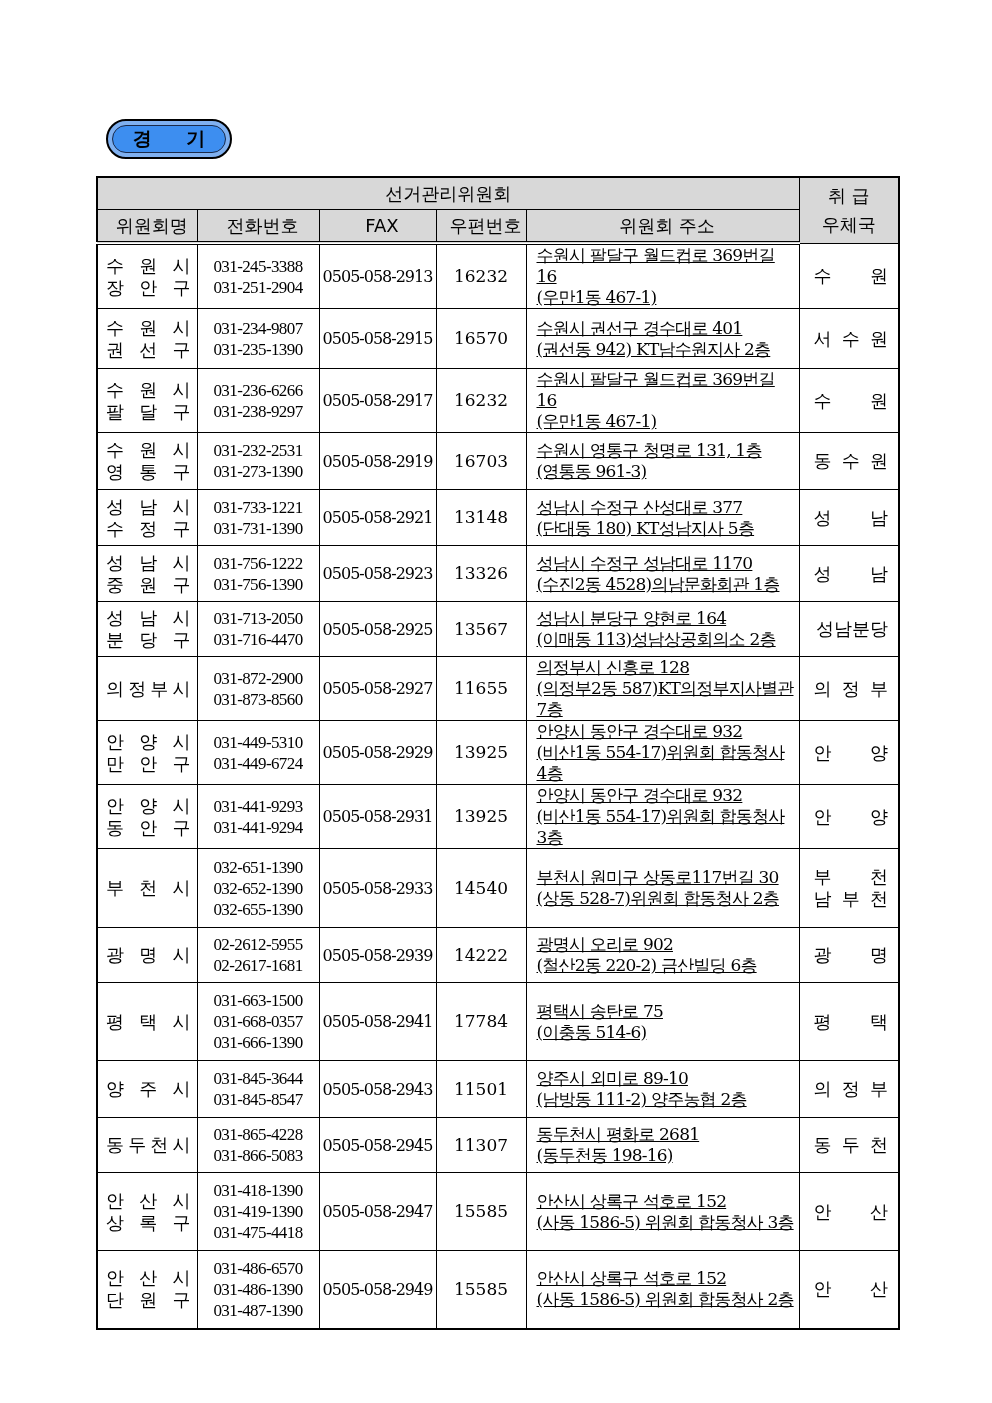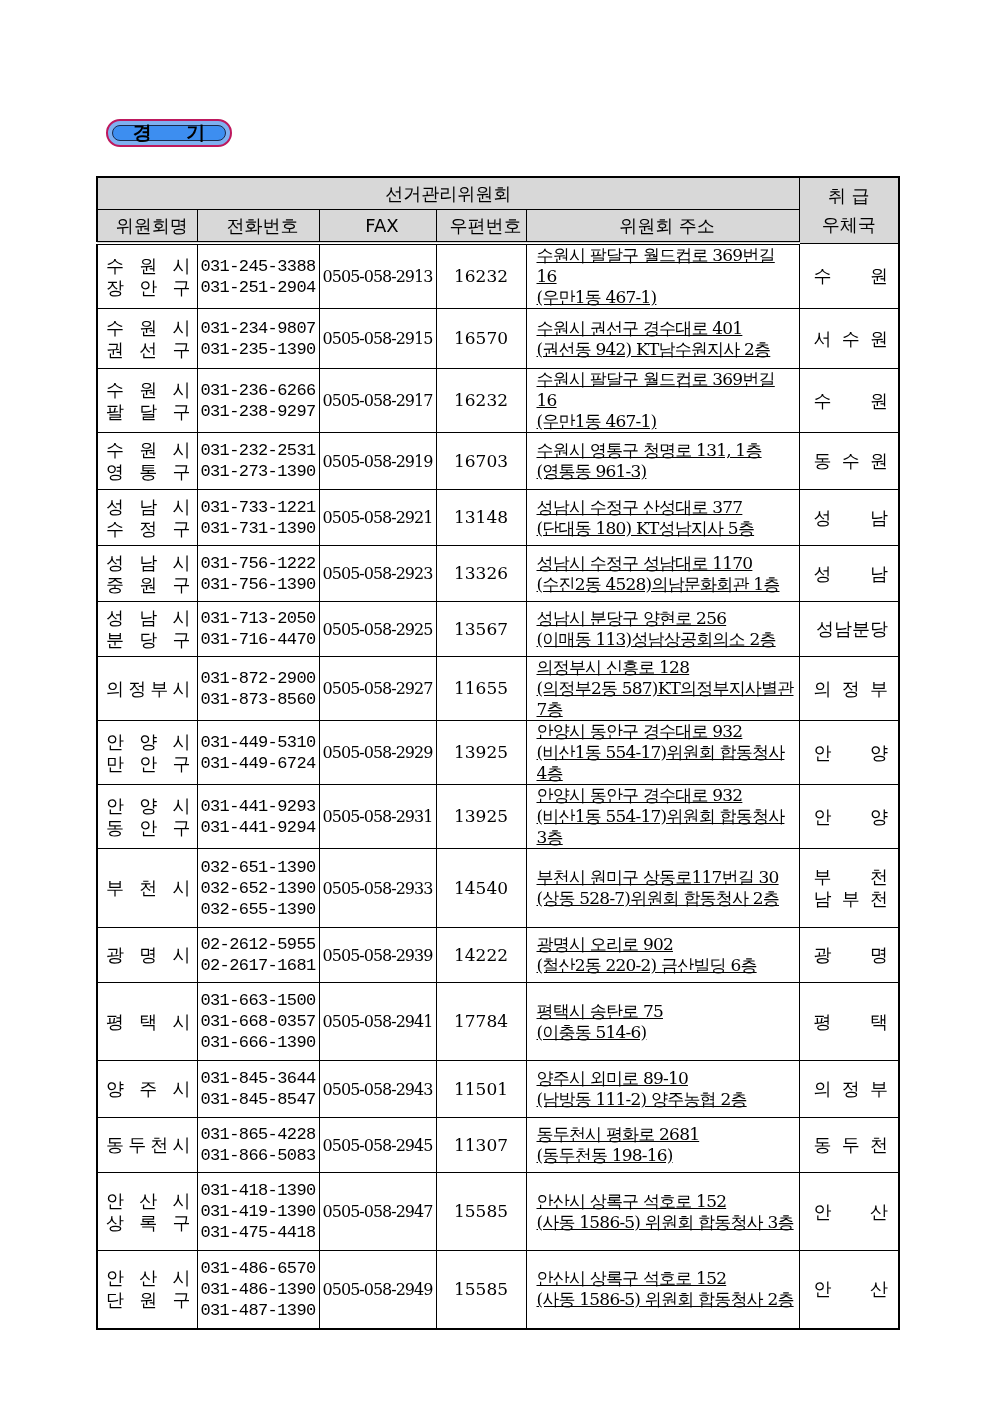--- a/index.html
+++ b/index.html
@@ -1,31 +1,31 @@
 <!DOCTYPE html>
 <html><head>
 <meta charset="utf-8">
 <style>
   html, body { margin:0; padding:0; background:#ffffff; }
   body { width:992px; height:1403px; position:relative; font-family:"DejaVu Serif","Liberation Serif",serif; color:#000; }
-  .badge { position:absolute; left:106px; top:119px; width:126px; height:28px; box-sizing:border-box;
-    border:2px solid #be185d; border-radius:20px; background:#7fb0f0; }
+  .badge { position:absolute; left:106px; top:119px; width:126px; height:40px; box-sizing:border-box;
+    border:2px solid #000000; border-radius:20px; background:#7fb0f0; }
   .badge-inner { position:absolute; left:4px; top:4px; right:4px; bottom:4px; border:1.5px solid #1a2a4a; border-radius:15px; background:#3d8ef0;
     display:flex; align-items:center; justify-content:center; font-family:"DejaVu Sans",sans-serif; font-weight:bold; font-size:19px; letter-spacing:14px; padding-left:14px; box-sizing:border-box; }
   table.main { position:absolute; left:96px; top:176px; width:802px; border-collapse:collapse; table-layout:fixed; border:2px solid #000; }
   table.main col.c1 { width:100px; } table.main col.c2 { width:122px; } table.main col.c3 { width:117px; }
   table.main col.c4 { width:90px; } table.main col.c5 { width:273px; } table.main col.c6 { width:100px; }
   th { background:#d8d8d8; font-weight:normal; font-family:"DejaVu Sans",sans-serif; font-size:18px; border:1px solid #000; padding:0; height:31px;margin-top:17px; }
   th.post { font-size:18px; line-height:29px; }
   tr.hdr2 th { border-bottom:4px double #000;padding-left:9px; }
   td { border:1px solid #000; padding:0; font-size:17px; vertical-align:middle; line-height:21px; }
   td.name { font-family:"DejaVu Sans",sans-serif; font-size:18px; padding:0 6px 0 8px; }
   td.name .ln { display:flex; justify-content:space-between; line-height:22px; }
   td.name.single .ln { justify-content:space-between; }
-  td.phone { text-align:center; font-family:Liberation Mono, monospace; font-size:17px; letter-spacing:-0.6px; }
+  td.phone { text-align:center; font-family:Liberation Serif, serif; font-size:17px; letter-spacing:-0.6px; }
   td.fax { text-align:center; font-size:16px; letter-spacing:-1px; }
   td.zip { text-align:center; font-size:17px; }
   td.addr { padding-left:10px; font-size:17px; letter-spacing:-0.8px; line-height:21px;text-decoration:underline; }
   td.po { font-family:"DejaVu Sans",sans-serif; font-size:18px; padding:0 10px 0 14px; }
   td.po .ln { display:flex; justify-content:space-between; line-height:22px; }
 </style>
 </head>
 <body>
 
 <div class="badge">
@@ -253,21 +253,21 @@
             <span>구</span>
           </div>
         </td>
         <td class="phone">
           <div>031-713-2050</div>
           <div>031-716-4470</div>
         </td>
         <td class="fax">0505-058-2925</td>
         <td class="zip">13567</td>
         <td class="addr">
-          <div>성남시 분당구 양현로 256</div>
+          <div>성남시 분당구 양현로 164</div>
           <div>(이매동 113)성남상공회의소 2층</div>
         </td>
         <td class="po">
           <div class="ln" style="justify-content: flex-end;">
             <span>성남분당</span>
           </div>
         </td>
       </tr>
       <tr style="height: 55px;">
         <td class="name single">

